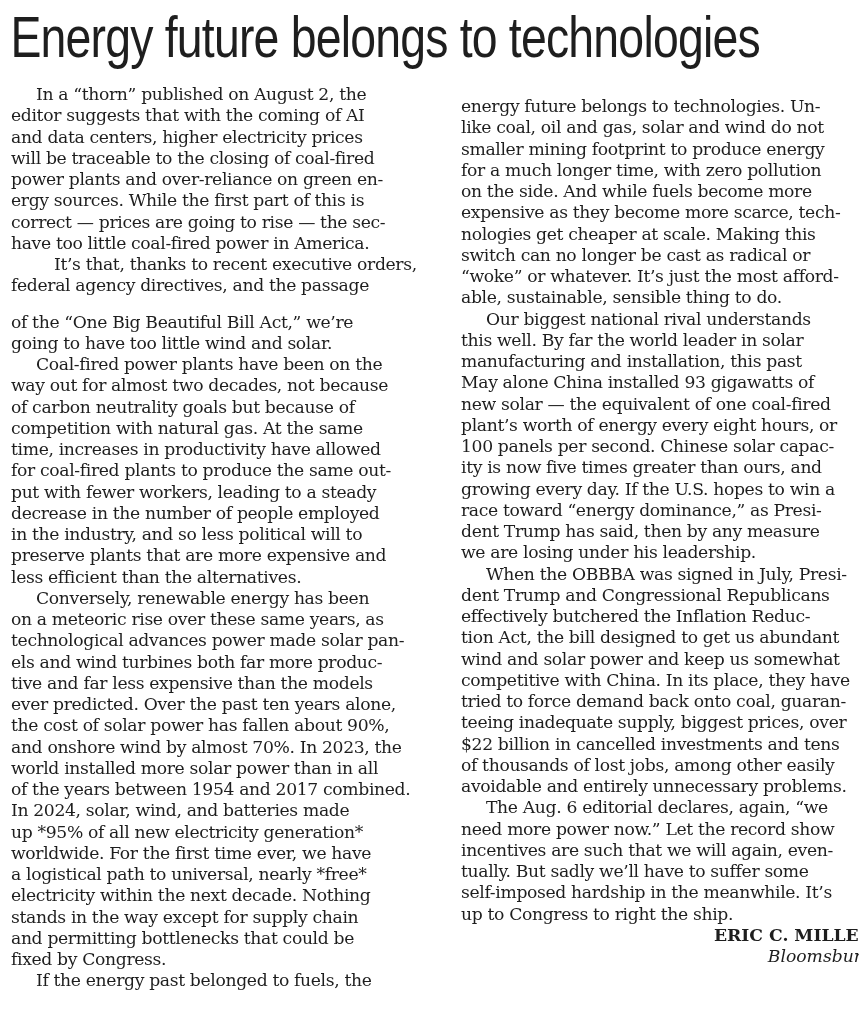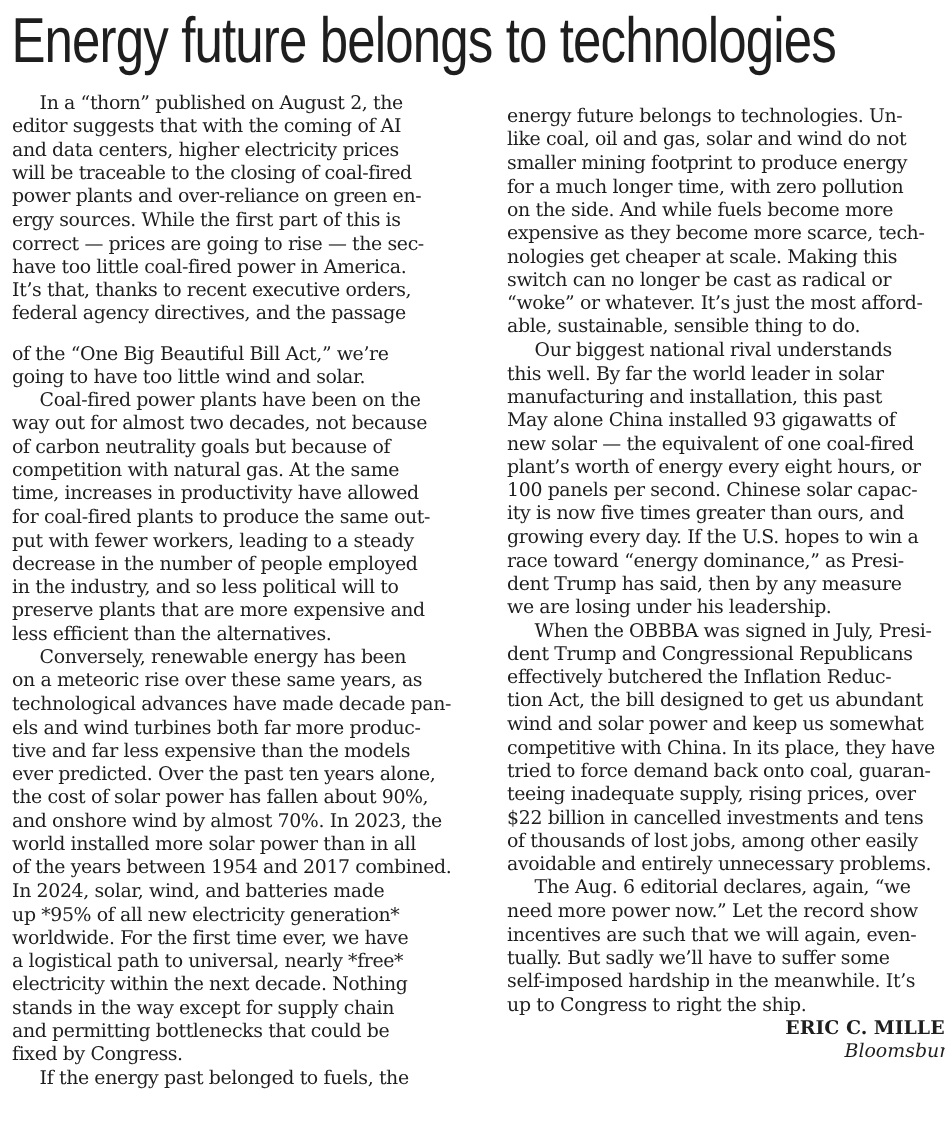--- a/index.html
+++ b/index.html
@@ -33,38 +33,38 @@
 
 <div class="col col-left" id="col-left">
     <span class="line first"><span style="display: inline-block; white-space: nowrap;">In a “thorn” published on August 2, the</span></span>
     <span class="line"><span style="display: inline-block; white-space: nowrap;">editor suggests that with the coming of AI</span></span>
     <span class="line"><span style="display: inline-block; white-space: nowrap;">and data centers, higher electricity prices</span></span>
     <span class="line"><span style="display: inline-block; white-space: nowrap;">will be traceable to the closing of coal-fired</span></span>
     <span class="line"><span style="display: inline-block; white-space: nowrap;">power plants and over-reliance on green en-</span></span>
     <span class="line"><span style="display: inline-block; white-space: nowrap;">ergy sources. While the first part of this is</span></span>
     <span class="line"><span style="display: inline-block; white-space: nowrap;">correct — prices are going to rise — the sec-</span></span>
     <span class="line"><span style="display: inline-block; white-space: nowrap;">have too little coal-fired power in America.</span></span>
-    <span class="line"><span style="display: inline-block; white-space: nowrap;">It’s that, thanks to recent executive orders,</span></span>
+    <span class="line"><span style="display: inline-block; white-space: nowrap; margin-left: 43px;">It’s that, thanks to recent executive orders,</span></span>
     <span class="line"><span style="display: inline-block; white-space: nowrap;">federal agency directives, and the passage</span></span>
     <span class="line"><span style="display: inline-block; white-space: nowrap; margin-top: 15px;">of the “One Big Beautiful Bill Act,” we’re</span></span>
     <span class="line"><span style="display: inline-block; white-space: nowrap;">going to have too little wind and solar.</span></span>
     <span class="line first"><span style="display: inline-block; white-space: nowrap;">Coal-fired power plants have been on the</span></span>
     <span class="line"><span style="display: inline-block; white-space: nowrap;">way out for almost two decades, not because</span></span>
     <span class="line"><span style="display: inline-block; white-space: nowrap;">of carbon neutrality goals but because of</span></span>
     <span class="line"><span style="display: inline-block; white-space: nowrap;">competition with natural gas. At the same</span></span>
     <span class="line"><span style="display: inline-block; white-space: nowrap;">time, increases in productivity have allowed</span></span>
     <span class="line"><span style="display: inline-block; white-space: nowrap;">for coal-fired plants to produce the same out-</span></span>
     <span class="line"><span style="display: inline-block; white-space: nowrap;">put with fewer workers, leading to a steady</span></span>
     <span class="line"><span style="display: inline-block; white-space: nowrap;">decrease in the number of people employed</span></span>
     <span class="line"><span style="display: inline-block; white-space: nowrap;">in the industry, and so less political will to</span></span>
     <span class="line"><span style="display: inline-block; white-space: nowrap;">preserve plants that are more expensive and</span></span>
     <span class="line"><span style="display: inline-block; white-space: nowrap;">less efficient than the alternatives.</span></span>
     <span class="line first"><span style="display: inline-block; white-space: nowrap;">Conversely, renewable energy has been</span></span>
     <span class="line"><span style="display: inline-block; white-space: nowrap;">on a meteoric rise over these same years, as</span></span>
-    <span class="line"><span style="display: inline-block; white-space: nowrap;">technological advances have made decade pan-</span></span>
+    <span class="line"><span style="display: inline-block; white-space: nowrap;">technological advances power made solar pan-</span></span>
     <span class="line"><span style="display: inline-block; white-space: nowrap;">els and wind turbines both far more produc-</span></span>
     <span class="line"><span style="display: inline-block; white-space: nowrap;">tive and far less expensive than the models</span></span>
     <span class="line"><span style="display: inline-block; white-space: nowrap;">ever predicted. Over the past ten years alone,</span></span>
     <span class="line"><span style="display: inline-block; white-space: nowrap;">the cost of solar power has fallen about 90%,</span></span>
     <span class="line"><span style="display: inline-block; white-space: nowrap;">and onshore wind by almost 70%. In 2023, the</span></span>
     <span class="line"><span style="display: inline-block; white-space: nowrap;">world installed more solar power than in all</span></span>
     <span class="line"><span style="display: inline-block; white-space: nowrap;">of the years between 1954 and 2017 combined.</span></span>
     <span class="line"><span style="display: inline-block; white-space: nowrap;">In 2024, solar, wind, and batteries made</span></span>
     <span class="line"><span style="display: inline-block; white-space: nowrap;">up *95% of all new electricity generation*</span></span>
     <span class="line"><span style="display: inline-block; white-space: nowrap;">worldwide. For the first time ever, we have</span></span>
@@ -99,21 +99,21 @@
       <span class="line"><span style="display: inline-block; white-space: nowrap;">race toward “energy dominance,” as Presi-</span></span>
       <span class="line"><span style="display: inline-block; white-space: nowrap;">dent Trump has said, then by any measure</span></span>
       <span class="line"><span style="display: inline-block; white-space: nowrap;">we are losing under his leadership.</span></span>
       <span class="line first"><span style="display: inline-block; white-space: nowrap;">When the OBBBA was signed in July, Presi-</span></span>
       <span class="line"><span style="display: inline-block; white-space: nowrap;">dent Trump and Congressional Republicans</span></span>
       <span class="line"><span style="display: inline-block; white-space: nowrap; text-align: center;">effectively butchered the Inflation Reduc-</span></span>
       <span class="line"><span style="display: inline-block; white-space: nowrap;">tion Act, the bill designed to get us abundant</span></span>
       <span class="line"><span style="display: inline-block; white-space: nowrap;">wind and solar power and keep us somewhat</span></span>
       <span class="line"><span style="display: inline-block; white-space: nowrap;">competitive with China. In its place, they have</span></span>
       <span class="line"><span style="display: inline-block; white-space: nowrap;">tried to force demand back onto coal, guaran-</span></span>
-      <span class="line"><span style="display: inline-block; white-space: nowrap;">teeing inadequate supply, rising prices, over</span></span>
+      <span class="line"><span style="display: inline-block; white-space: nowrap;">teeing inadequate supply, biggest prices, over</span></span>
       <span class="line"><span style="display: inline-block; white-space: nowrap;">$22 billion in cancelled investments and tens</span></span>
       <span class="line"><span style="display: inline-block; white-space: nowrap;">of thousands of lost jobs, among other easily</span></span>
       <span class="line"><span style="display: inline-block; white-space: nowrap;">avoidable and entirely unnecessary problems.</span></span>
       <span class="line first"><span style="display: inline-block; white-space: nowrap;">The Aug. 6 editorial declares, again, “we</span></span>
       <span class="line"><span style="display: inline-block; white-space: nowrap;">need more power now.” Let the record show</span></span>
       <span class="line"><span style="display: inline-block; white-space: nowrap;">incentives are such that we will again, even-</span></span>
       <span class="line"><span style="display: inline-block; white-space: nowrap;">tually. But sadly we’ll have to suffer some</span></span>
       <span class="line"><span style="display: inline-block; white-space: nowrap;">self-imposed hardship in the meanwhile. It’s</span></span>
       <span class="line"><span style="display: inline-block; white-space: nowrap;">up to Congress to right the ship.</span></span>
     </div>

